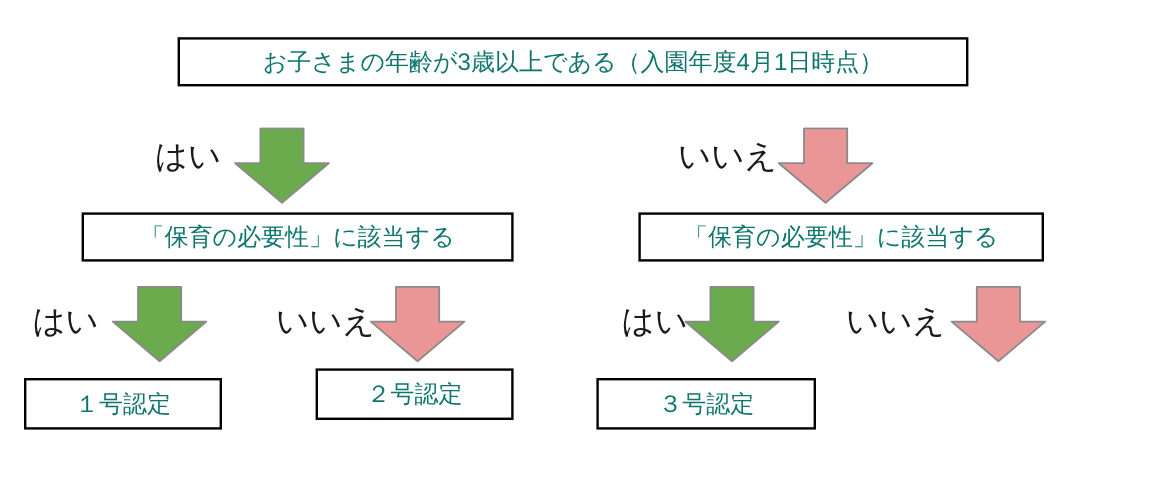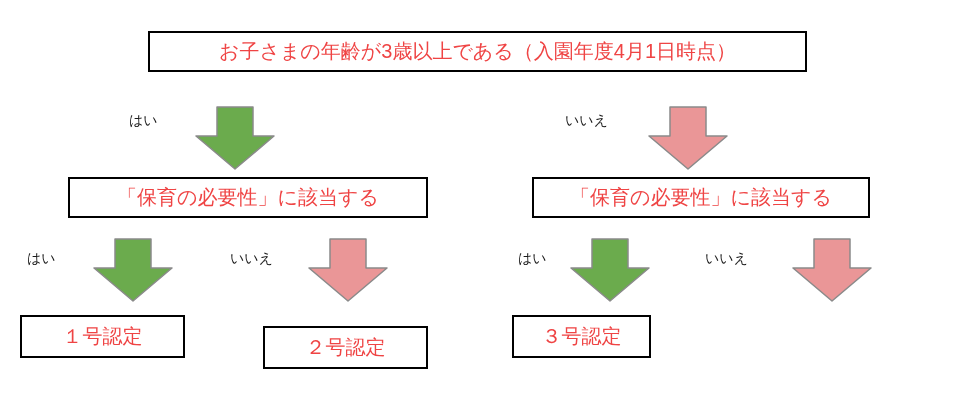--- a/index.html
+++ b/index.html
@@ -16,27 +16,27 @@
     overflow: hidden;
   }
   .box {
     position: absolute;
     border: 2px solid var(--box-border, #000);
     background: #ffffff;
     display: flex;
     align-items: center;
     justify-content: center;
     font-size: 20px;
-    color: #ef4444;
+    color: #0f766e;
     white-space: nowrap;
     box-sizing: border-box;
   }
   .branch-label {
     position: absolute;
-    font-size: 14px;
+    font-size: 27px;
     color: #1a1a1a;
     white-space: nowrap;
   }
   .arrow {
     position: absolute;
     width: 80px;
     height: 64px;
   }
   .arrow polygon {
     stroke: var(--arrow-outline, #888);
@@ -88,20 +88,20 @@
   </svg>
 
   <div class="branch-label" style="left:705px; top:250px;">いいえ</div>
   <svg class="arrow no" style="left:792px; top:238px;" viewBox="0 0 80 64">
     <polygon points="22,1 58,1 58,30 79,30 40,63 1,30 22,30"></polygon>
   </svg>
 
   <div class="box" style="left:20px; top:315px; width:165px; height:43px;font-family:Liberation Mono, monospace;">
     <span>１号認定</span>
   </div>
-  <div class="box" style="left:263px; top:326px; width:165px; height:43px;">
+  <div class="box" style="left:263px; top:307px; width:165px; height:43px;">
     <span>２号認定</span>
   </div>
-  <div class="box" style="left:512px; top:315px; width:139px; height:43px;">
+  <div class="box" style="left:497px; top:315px; width:183px; height:43px;">
     <span>３号認定</span>
   </div>
 
 </div>
 
 </body></html>

